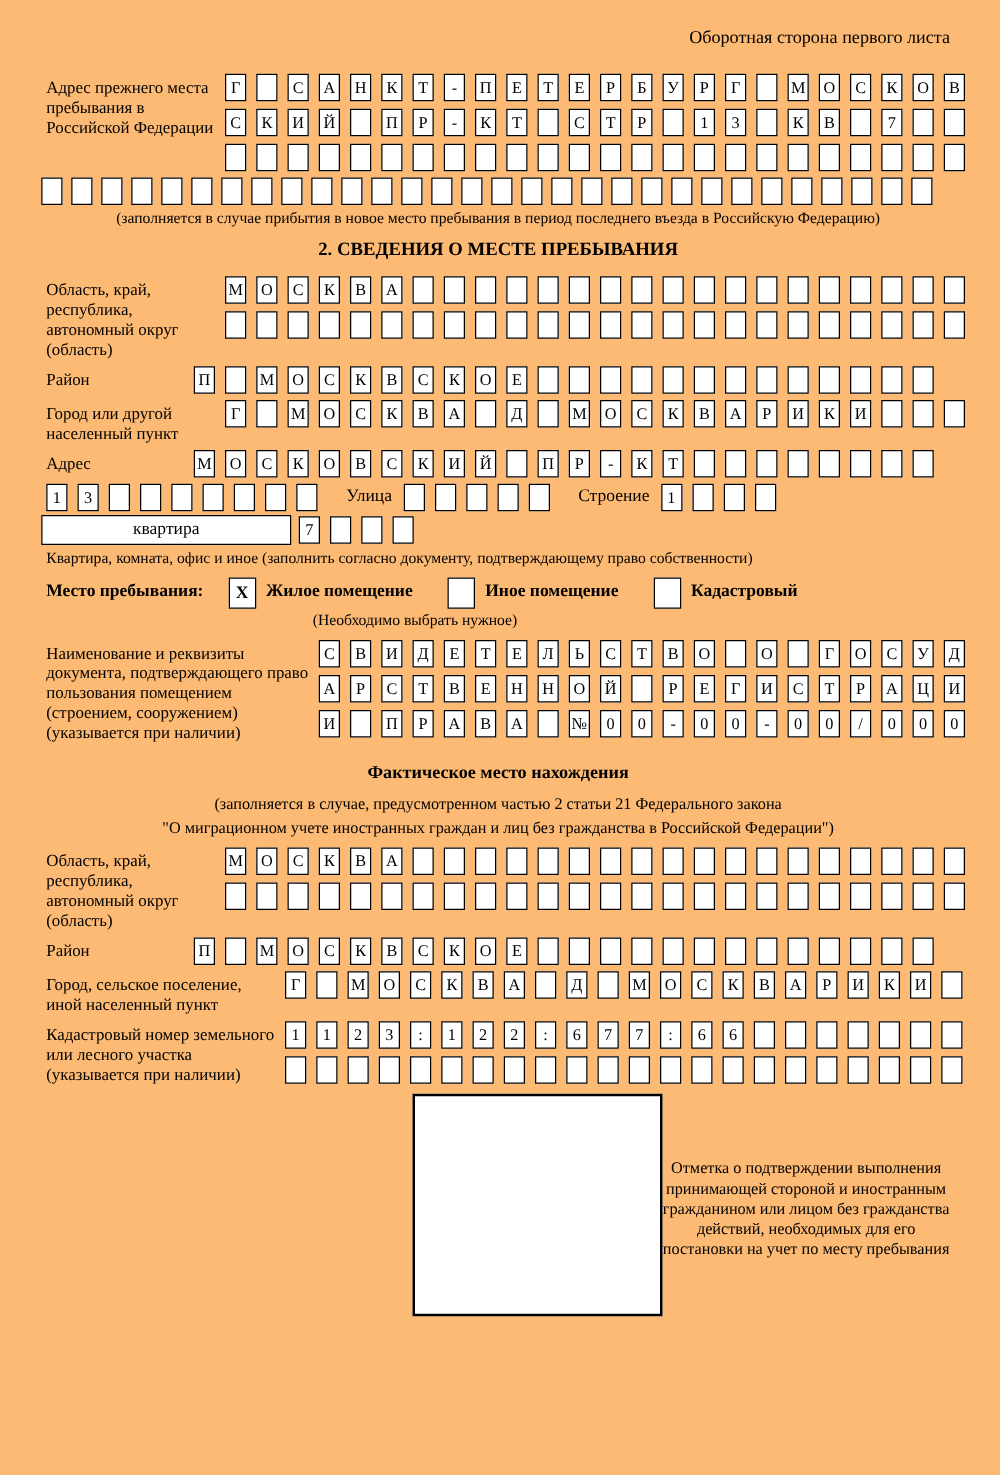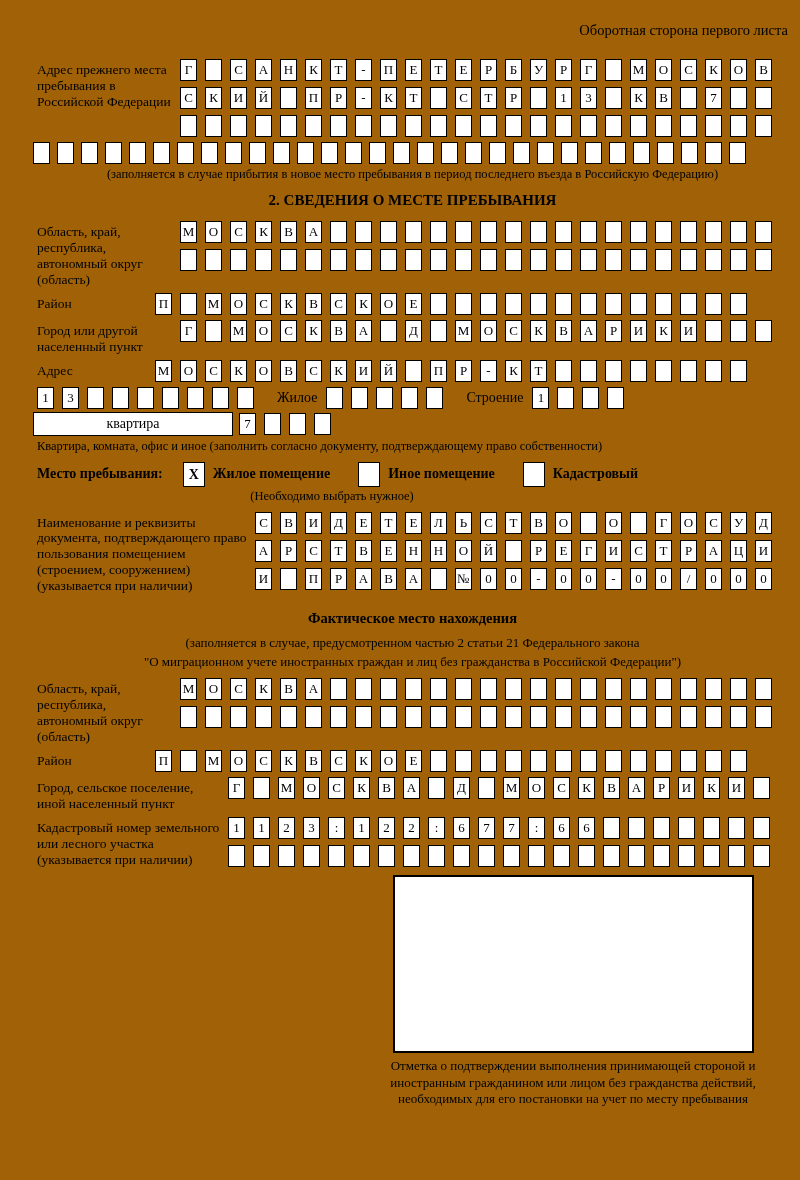--- a/index.html
+++ b/index.html
@@ -1,20 +1,20 @@
 <!DOCTYPE html>
 <html><head>
 <meta charset="utf-8">
 <style>
   html,body{margin:0;padding:0;background:#fff;}
   .page{
     width:800px;height:1180px;box-sizing:border-box;
-    background:#a16207;color:#000;
+    background:#fdba74;color:#000;
     font-family:"Liberation Serif", serif;
-    padding:16px 12px 0 37px;
+    padding:16px 40px 0 37px;
     overflow:hidden;position:relative;
   }
   .hdr{text-align:right;font-size:14.5px;margin:6px 0 20px 0;}
 
   .frow{display:flex;align-items:flex-start;margin-bottom:5px;}
   .flabel{font-size:13.5px;line-height:1.18;flex:0 0 auto;padding-top:3px;padding-right:6px;box-sizing:border-box;}
   .w143{flex-basis:143px;}
   .w118{flex-basis:118px;}
   .w191{flex-basis:191px;}
   .w218{flex-basis:218px;}
@@ -36,21 +36,21 @@
   .inline-label{font-size:14px;padding:0 3px;white-space:nowrap;}
   .sp-l{margin-left:14px;}
 
   .checkrow{display:flex;align-items:center;font-size:14px;margin:8px 0 2px 0;font-weight:bold;}
   .checkbox{width:20px;height:23px;border:1px solid #000;text-align:center;line-height:23px;
             font-size:14px;flex:0 0 auto;background:#fff;}
   .opt-label{padding:0 8px 0 8px;white-space:nowrap;}
   .gap20{margin-left:20px;}
   .choose-note{font-size:12.5px;text-align:center;width:380px;margin:2px 0 8px 105px;}
 
-  .stamp-wrap{width:430px;margin:8px 0 0 auto;display:flex;flex-direction:column;align-items:center;}
+  .stamp-wrap{width:430px;margin:8px 0 0 auto;display:flex;flex-direction:row;align-items:center;}
   .stampbox{width:357px;height:174px;border:2px solid #000;background:#fff;}
   .stampnote{width:420px;font-size:13px;text-align:center;line-height:1.25;margin-top:5px;}
 </style>
 </head>
 <body>
 
 <div class="page">
 
   <div class="hdr">Оборотная сторона первого листа</div>
 
@@ -326,21 +326,21 @@
         <span class="cbox">1</span>
         <span class="cbox">3</span>
         <span class="cbox"></span>
         <span class="cbox"></span>
         <span class="cbox"></span>
         <span class="cbox"></span>
         <span class="cbox"></span>
         <span class="cbox"></span>
         <span class="cbox"></span>
       </span>
-    <span class="inline-label sp-l">Жилое</span>
+    <span class="inline-label sp-l">Улица</span>
     <span class="boxrow">
         <span class="cbox"></span>
         <span class="cbox"></span>
         <span class="cbox"></span>
         <span class="cbox"></span>
         <span class="cbox"></span>
       </span>
     <span class="inline-label sp-l">Строение</span>
     <span class="boxrow">
         <span class="cbox">1</span>

